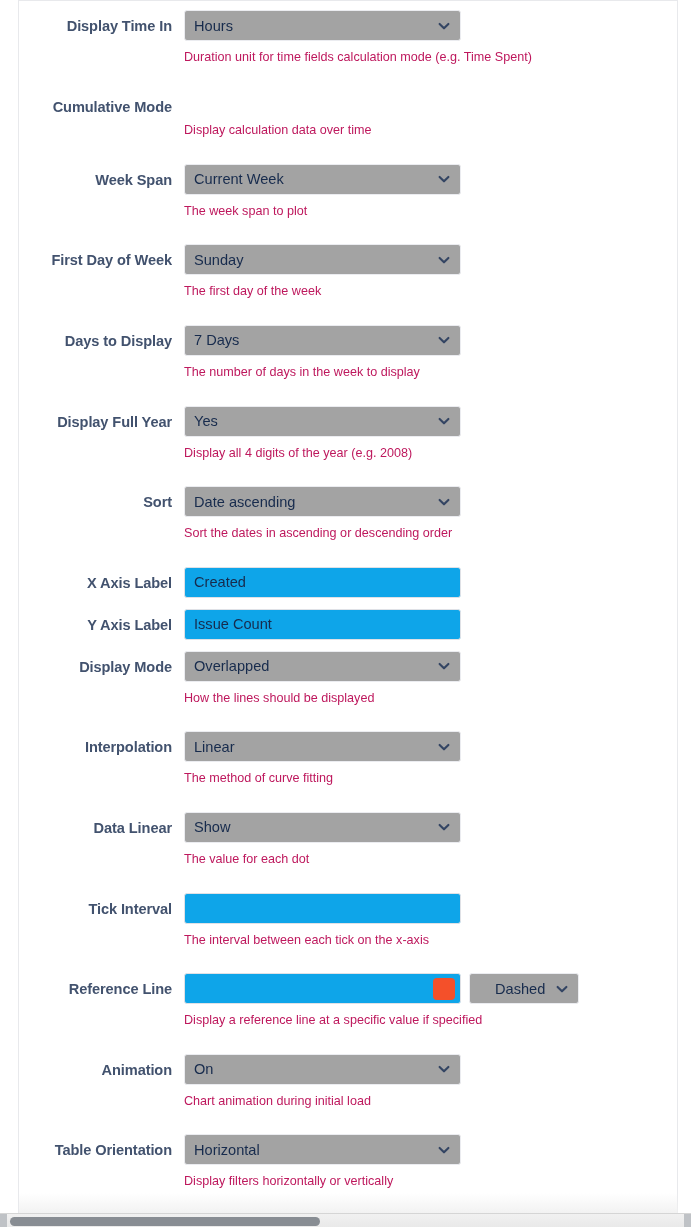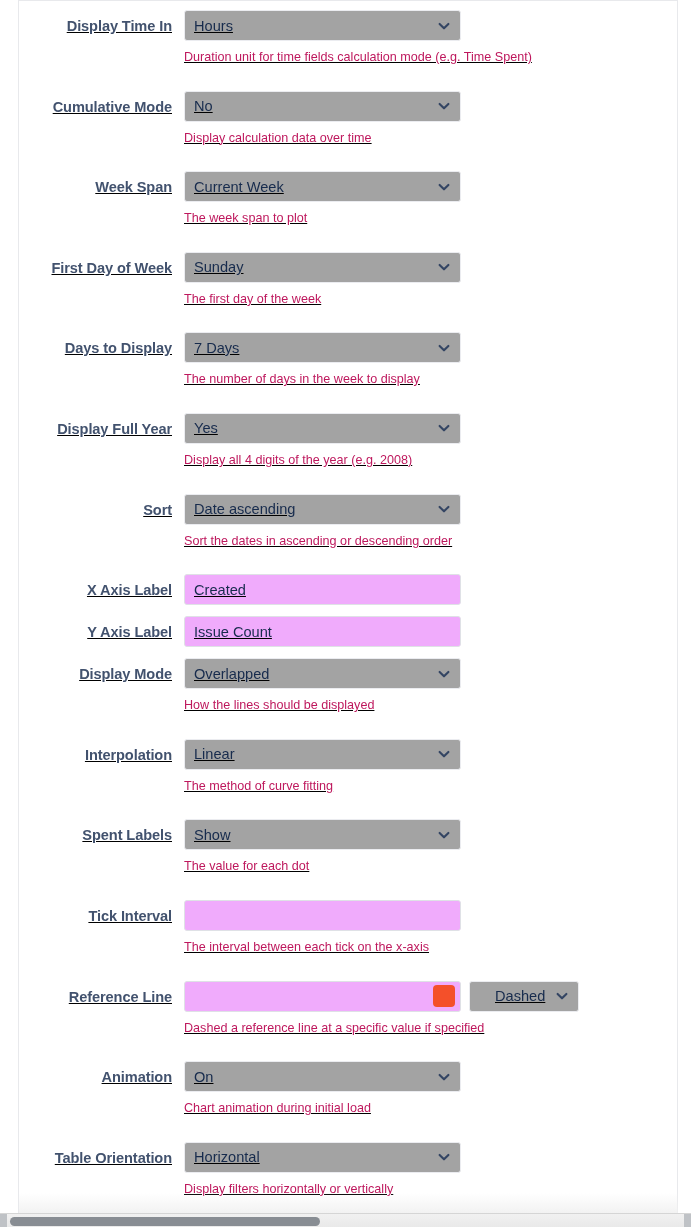--- a/index.html
+++ b/index.html
@@ -34,21 +34,20 @@
     background: #e8e9ec;
   }
   .form {
     position: absolute;
     left: 18px;
     top: 0;
     width: 660px;
     height: 1213px;
     padding: 10px 0 0 0;
     overflow: hidden;
-    text-decoration: underline;
   }
 
   
   .row {
     display: flex;
     align-items: flex-start;
     width: 100%;
   }
   .label {
     width: 166px;
@@ -97,21 +96,21 @@
     display: block;
     pointer-events: none;
   }
   .select.narrow { width: 110px; padding-left: 25px; }
 
   
   .input {
     position: relative;
     width: 277px;
     height: 31px;
-    background: #f0abfc;
+    background: #0ea5e9;
     border: 1px solid #dfe1e6;
     border-radius: 3px;
     display: flex;
     align-items: center;
     padding: 0 9px;
     color: #172b4d;
     font-size: 14.6px;
     white-space: nowrap;
     overflow: hidden;
   }
@@ -202,28 +201,20 @@
               <path d="M2.6 4.9 L7 9.3 L11.4 4.9" fill="none" stroke="#344563" stroke-width="2.1" stroke-linecap="round" stroke-linejoin="round"></path>
             </svg>
         </div>
       </div>
     </div>
     <div class="help">Duration unit for time fields calculation mode (e.g. Time Spent)</div>
     <div class="gap-after-help"></div>
 
     <div class="row">
       <div class="label">Cumulative Mode</div>
-      <div class="field">
-        <div class="select">
-          <span>No</span>
-          <svg class="chev" viewBox="0 0 14 14">
-              <path d="M2.6 4.9 L7 9.3 L11.4 4.9" fill="none" stroke="#344563" stroke-width="2.1" stroke-linecap="round" stroke-linejoin="round"></path>
-            </svg>
-        </div>
-      </div>
     </div>
     <div class="help">Display calculation data over time</div>
     <div class="gap-after-help"></div>
 
     <div class="row">
       <div class="label">Week Span</div>
       <div class="field">
         <div class="select">
           <span>Current Week</span>
           <svg class="chev" viewBox="0 0 14 14">
@@ -333,21 +324,21 @@
           <svg class="chev" viewBox="0 0 14 14">
               <path d="M2.6 4.9 L7 9.3 L11.4 4.9" fill="none" stroke="#344563" stroke-width="2.1" stroke-linecap="round" stroke-linejoin="round"></path>
             </svg>
         </div>
       </div>
     </div>
     <div class="help">The method of curve fitting</div>
     <div class="gap-after-help"></div>
 
     <div class="row">
-      <div class="label">Spent Labels</div>
+      <div class="label">Data Linear</div>
       <div class="field">
         <div class="select">
           <span>Show</span>
           <svg class="chev" viewBox="0 0 14 14">
               <path d="M2.6 4.9 L7 9.3 L11.4 4.9" fill="none" stroke="#344563" stroke-width="2.1" stroke-linecap="round" stroke-linejoin="round"></path>
             </svg>
         </div>
       </div>
     </div>
     <div class="help">The value for each dot</div>
@@ -372,21 +363,21 @@
           <span class="swatch" style="background: rgb(244, 80, 42);"></span>
         </div>
         <div class="select narrow">
           <span>Dashed</span>
           <svg class="chev" viewBox="0 0 14 14">
               <path d="M2.6 4.9 L7 9.3 L11.4 4.9" fill="none" stroke="#344563" stroke-width="2.1" stroke-linecap="round" stroke-linejoin="round"></path>
             </svg>
         </div>
       </div>
     </div>
-    <div class="help">Dashed a reference line at a specific value if specified</div>
+    <div class="help">Display a reference line at a specific value if specified</div>
     <div class="gap-after-help"></div>
 
     <div class="row">
       <div class="label">Animation</div>
       <div class="field">
         <div class="select">
           <span>On</span>
           <svg class="chev" viewBox="0 0 14 14">
               <path d="M2.6 4.9 L7 9.3 L11.4 4.9" fill="none" stroke="#344563" stroke-width="2.1" stroke-linecap="round" stroke-linejoin="round"></path>
             </svg>

